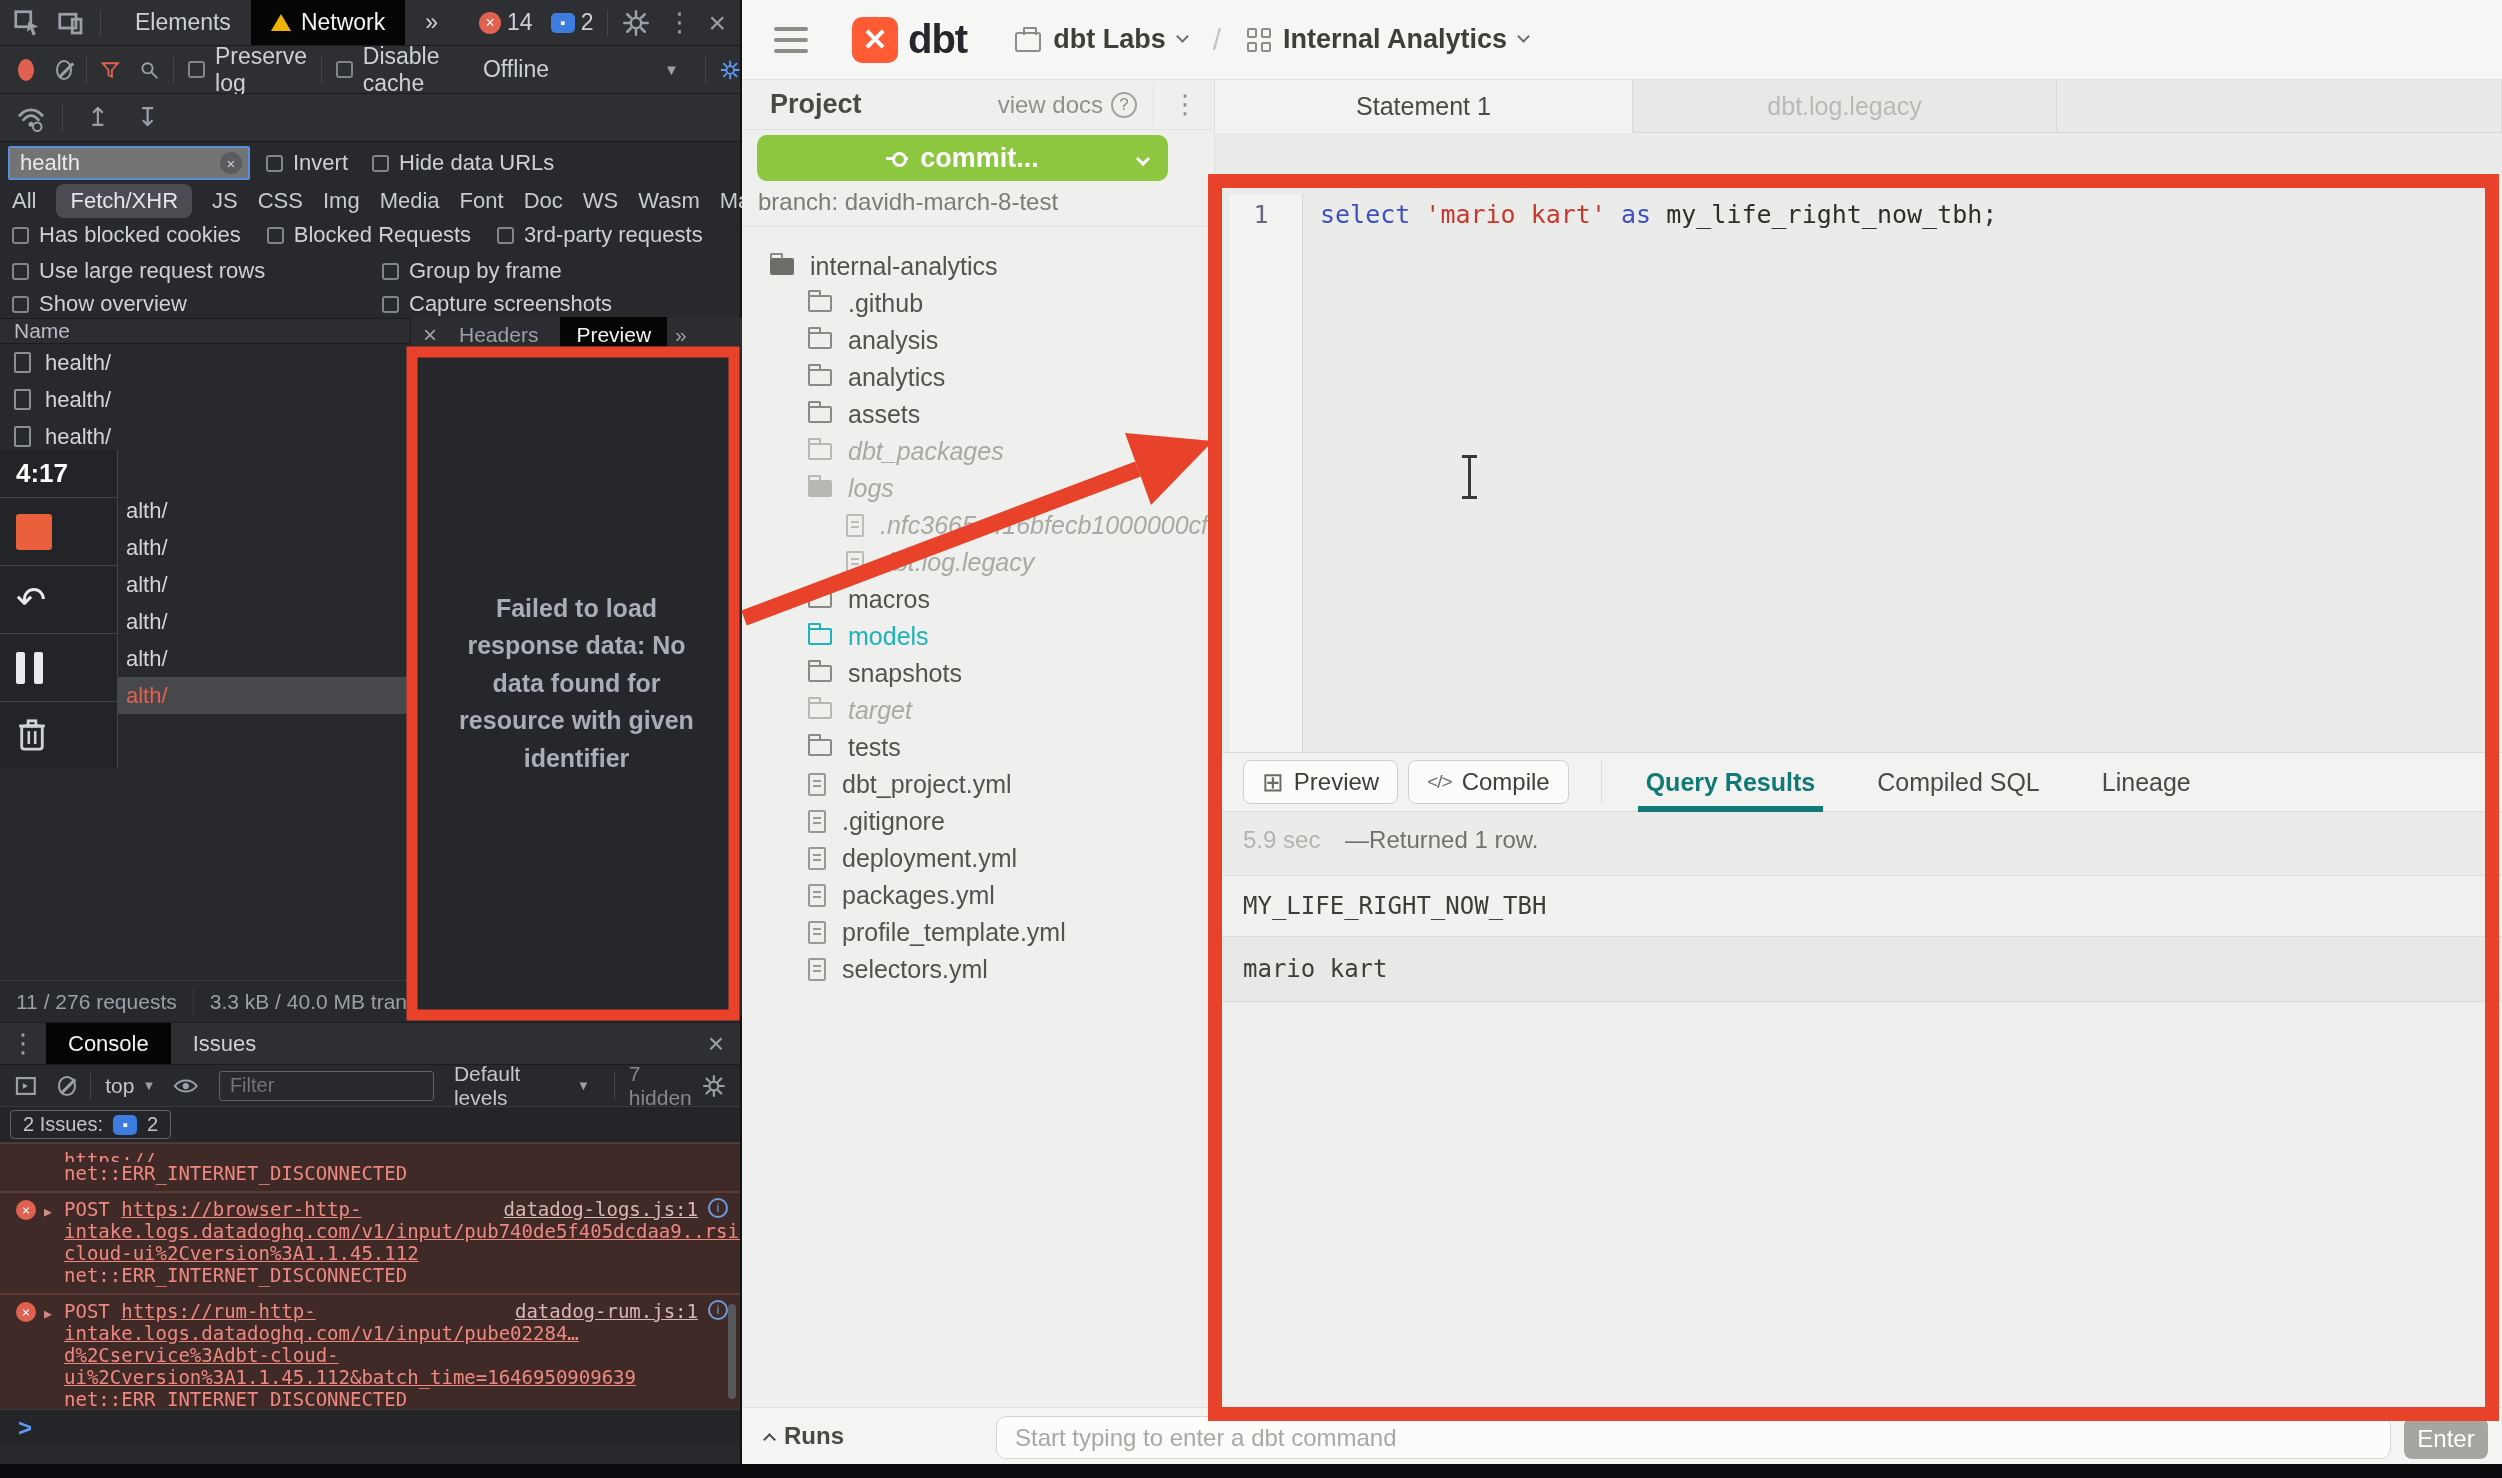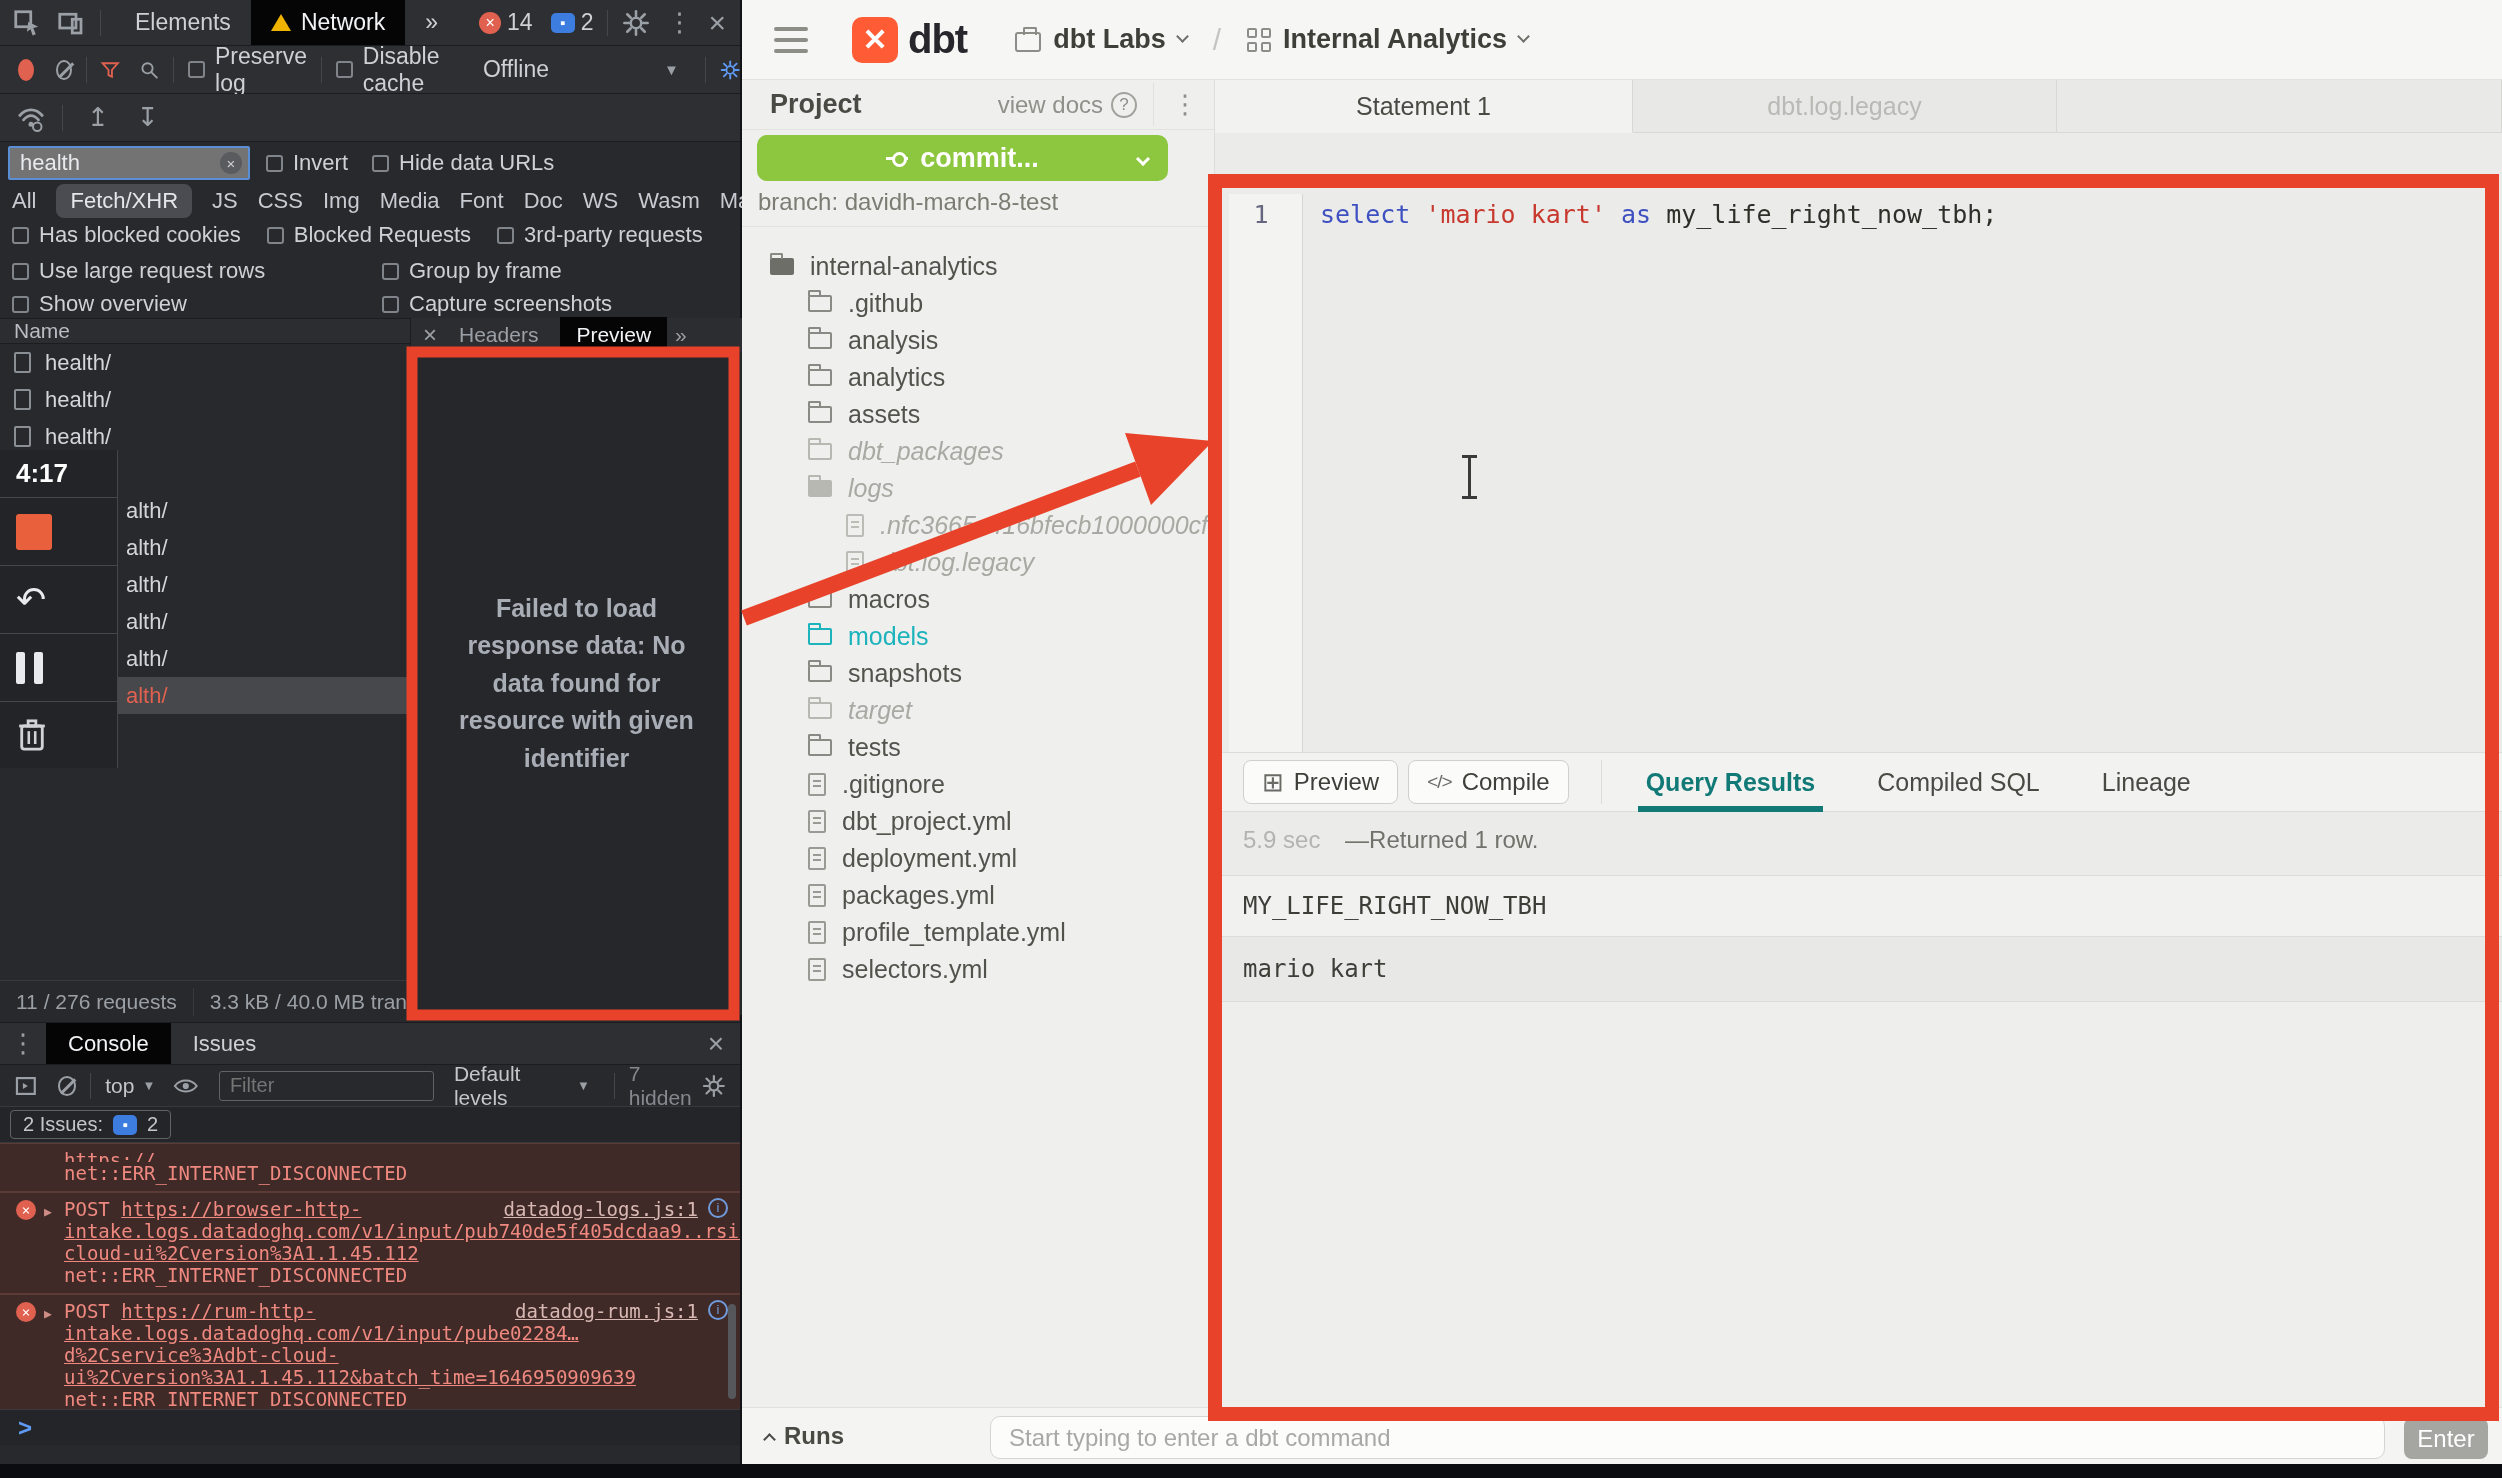--- a/index.html
+++ b/index.html
@@ -144,21 +144,21 @@
   .res-status { position:absolute; left:28px; top:693px; font-size:24px; color:#72726c; }
   .res-status .dur { color:#b3b3af; margin-right:18px; }
   .res-thead { position:absolute; left:0; top:742px; width:1287px; height:62px; background:#f1f1ef; border-top:1px solid #dcdcd8; border-bottom:1px solid #dcdcd8; display:flex; align-items:center; padding-left:28px; font-family:"DejaVu Sans Mono", monospace; font-size:24px; color:#3e3e39; }
   .res-trow { position:absolute; left:0; top:804px; width:1287px; height:65px; background:#e8e8e6; border-bottom:1px solid #dcdcd8; display:flex; align-items:center; padding-left:28px; font-family:"DejaVu Sans Mono", monospace; font-size:24px; color:#3e3e39; }
   .res-rest { position:absolute; left:0; top:869px; width:1287px; height:405px; background:#eeeeec; }
 
   
   #cmdbar { position:absolute; left:0; top:1407px; width:1760px; height:57px; background:#f4f4f2; border-top:1px solid #e0e0dd; display:flex; align-items:center; }
   .runs { margin-left:23px; display:flex; align-items:center; gap:10px; font-size:24px; font-weight:bold; color:#4a4a45; }
   .chev-u { display:inline-block; width:9px; height:9px; border-right:2.5px solid #4a4a45; border-bottom:2.5px solid #4a4a45; transform:rotate(-135deg); margin-top:6px; }
-  .cmdinput { position:absolute; left:248px; top:8px; width:1395px; height:43px; border:1px solid #d5d5d1; border-radius:10px; background:#fcfcfa; font-size:24px; padding:0 18px; color:#4a4a45; }
+  .cmdinput { position:absolute; left:254px; top:8px; width:1395px; height:43px; border:1px solid #d5d5d1; border-radius:10px; background:#fcfcfa; font-size:24px; padding:0 18px; color:#4a4a45; }
   .cmdinput::placeholder { color:#a8a8a4; }
   .enterbtn { position:absolute; left:1662px; top:10px; width:84px; height:41px; background:#a5a5a1; border-radius:8px; color:#fff; font-size:24px; display:flex; align-items:center; justify-content:center; }
   #blackstrip { position:absolute; left:0; top:1464px; width:2502px; height:14px; background:#0b0c0f; z-index:60; }
 
   
   #annot { position:absolute; left:0; top:0; z-index:90; pointer-events:none; }
   svg .icstroke { stroke:#9aa0a6; stroke-width:2.2; fill:none; stroke-linecap:round; }
 </style>
 </head>
 <body>
@@ -573,25 +573,25 @@
           <div class="trow muted" style="padding-left: 66px;">
             <span class="fold"></span>
             <span>target</span>
           </div>
           <div class="trow" style="padding-left: 66px;">
             <span class="fold"></span>
             <span>tests</span>
           </div>
           <div class="trow" style="padding-left: 66px;">
             <span class="file"></span>
+            <span>dbt_project.yml</span>
+          </div>
+          <div class="trow" style="padding-left: 66px;">
+            <span class="file"></span>
             <span>.gitignore</span>
-          </div>
-          <div class="trow" style="padding-left: 66px;">
-            <span class="file"></span>
-            <span>dbt_project.yml</span>
           </div>
           <div class="trow" style="padding-left: 66px;">
             <span class="file"></span>
             <span>deployment.yml</span>
           </div>
           <div class="trow" style="padding-left: 66px;">
             <span class="file"></span>
             <span>packages.yml</span>
           </div>
           <div class="trow" style="padding-left: 66px;">

